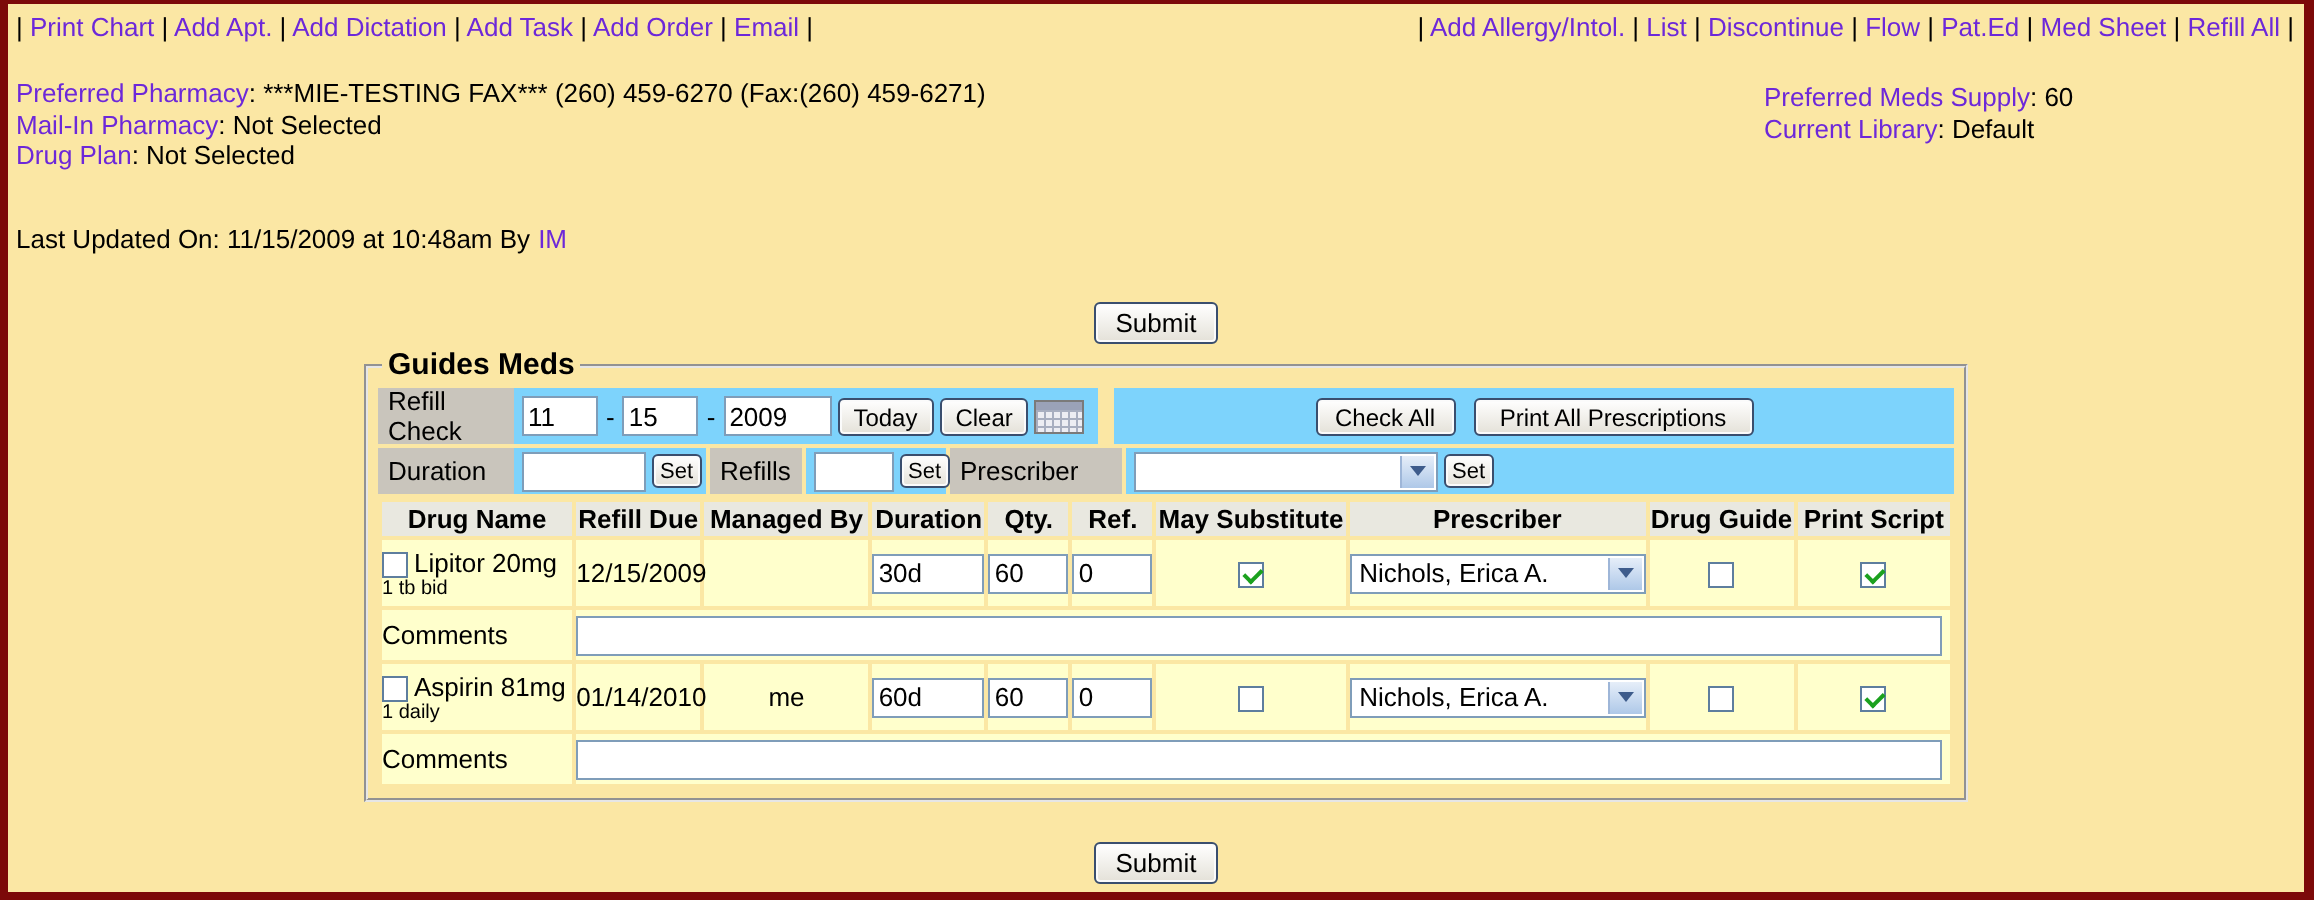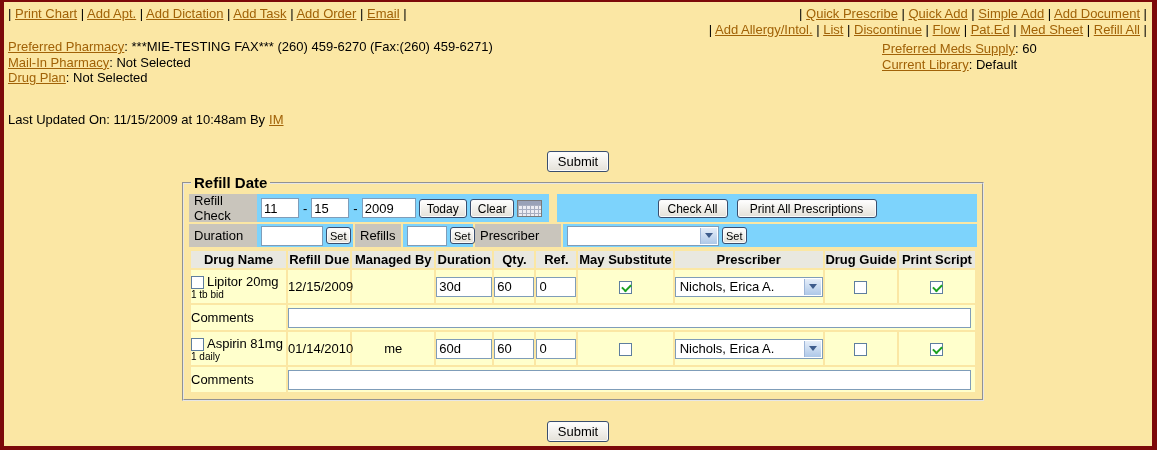--- a/index.html
+++ b/index.html
@@ -1,19 +1,19 @@
 <!DOCTYPE html>
 <html><head>
 <meta charset="utf-8">
 <style>
   html,body{margin:0;padding:0;background:#fff;font-family:"Liberation Sans",sans-serif;}
   .page{position:relative;width:1157px;height:450px;box-sizing:border-box;background:#FBE7A4;
         border-top:2px solid #7C0909;border-bottom:4px solid #7C0909;
         border-left:4px solid #7C0909;border-right:5px solid #7C0909;overflow:hidden;font-size:13px;color:#000;}
-  a.navlink, .ilink{color:#a16207;text-decoration:underline;cursor:pointer;}
+  a.navlink, .ilink{color:#6d28d9;cursor:pointer;}
   .sep{color:#000;}
   .nav-left{position:absolute;left:4px;top:4px;white-space:nowrap;}
   .nav-right{position:absolute;right:5px;top:4px;text-align:right;line-height:16px;white-space:nowrap;}
   .info-left{position:absolute;left:4px;top:37px;line-height:15.5px;}
   .info-right{position:absolute;left:878px;top:39px;line-height:16px;}
   .last-updated{position:absolute;left:4px;top:110px;}
   .last-updated .ilink{margin-left:4px;}
   .submit-top{position:absolute;left:0;right:0;top:149px;text-align:center;}
   .submit-bottom{position:absolute;left:0;right:0;top:419px;text-align:center;}
   .btn{font-family:"Liberation Sans",sans-serif;font-size:13px;color:#000;cursor:pointer;
@@ -67,21 +67,20 @@
   td.cm-label{padding-left:3px;}
   td.cm-td{text-align:left;padding-left:2px;}
 </style>
 </head>
 <body>
 
 <div class="page">
 
   <div class="nav-left"><span class="sep"> | </span><a class="navlink">Print Chart</a><span class="sep"> | </span><a class="navlink">Add Apt.</a><span class="sep"> | </span><a class="navlink">Add Dictation</a><span class="sep"> | </span><a class="navlink">Add Task</a><span class="sep"> | </span><a class="navlink">Add Order</a><span class="sep"> | </span><a class="navlink">Email</a><span class="sep"> | </span></div>
   <div class="nav-right">
-    <div><span class="sep"> | </span><a class="navlink">Quick Prescribe</a><span class="sep"> | </span><a class="navlink">Quick Add</a><span class="sep"> | </span><a class="navlink">Simple Add</a><span class="sep"> | </span><a class="navlink">Add Document</a><span class="sep"> | </span></div>
     <div><span class="sep"> | </span><a class="navlink">Add Allergy/Intol.</a><span class="sep"> | </span><a class="navlink">List</a><span class="sep"> | </span><a class="navlink">Discontinue</a><span class="sep"> | </span><a class="navlink">Flow</a><span class="sep"> | </span><a class="navlink">Pat.Ed</a><span class="sep"> | </span><a class="navlink">Med Sheet</a><span class="sep"> | </span><a class="navlink">Refill All</a><span class="sep"> | </span></div>
   </div>
 
   <div class="info-left">
     <div>
       <span class="ilink">Preferred Pharmacy</span><span>: </span><span>***MIE-TESTING FAX*** (260) 459-6270 (Fax:(260) 459-6271)</span>
     </div>
     <div>
       <span class="ilink">Mail-In Pharmacy</span><span>: </span><span>Not Selected</span>
     </div>
@@ -101,21 +100,21 @@
 
   <div class="last-updated">
     <span>Last Updated On: 11/15/2009 at 10:48am By</span><span class="ilink">IM</span>
   </div>
 
   <div class="submit-top">
     <button class="btn">Submit</button>
   </div>
 
   <fieldset class="refill">
-    <legend>Refill Date</legend>
+    <legend>Guides Meds</legend>
 
     <div class="frow rowA">
       <div class="cell gray lab">Refill Check</div>
       <div class="cell yellow datec">
         <input class="txt w34" value="11" style="">
         <span class="dsep">-</span>
         <input class="txt w34" value="15" style="">
         <span class="dsep">-</span>
         <input class="txt w50" value="2009" style="">
         <button class="btn sm">Today</button>

